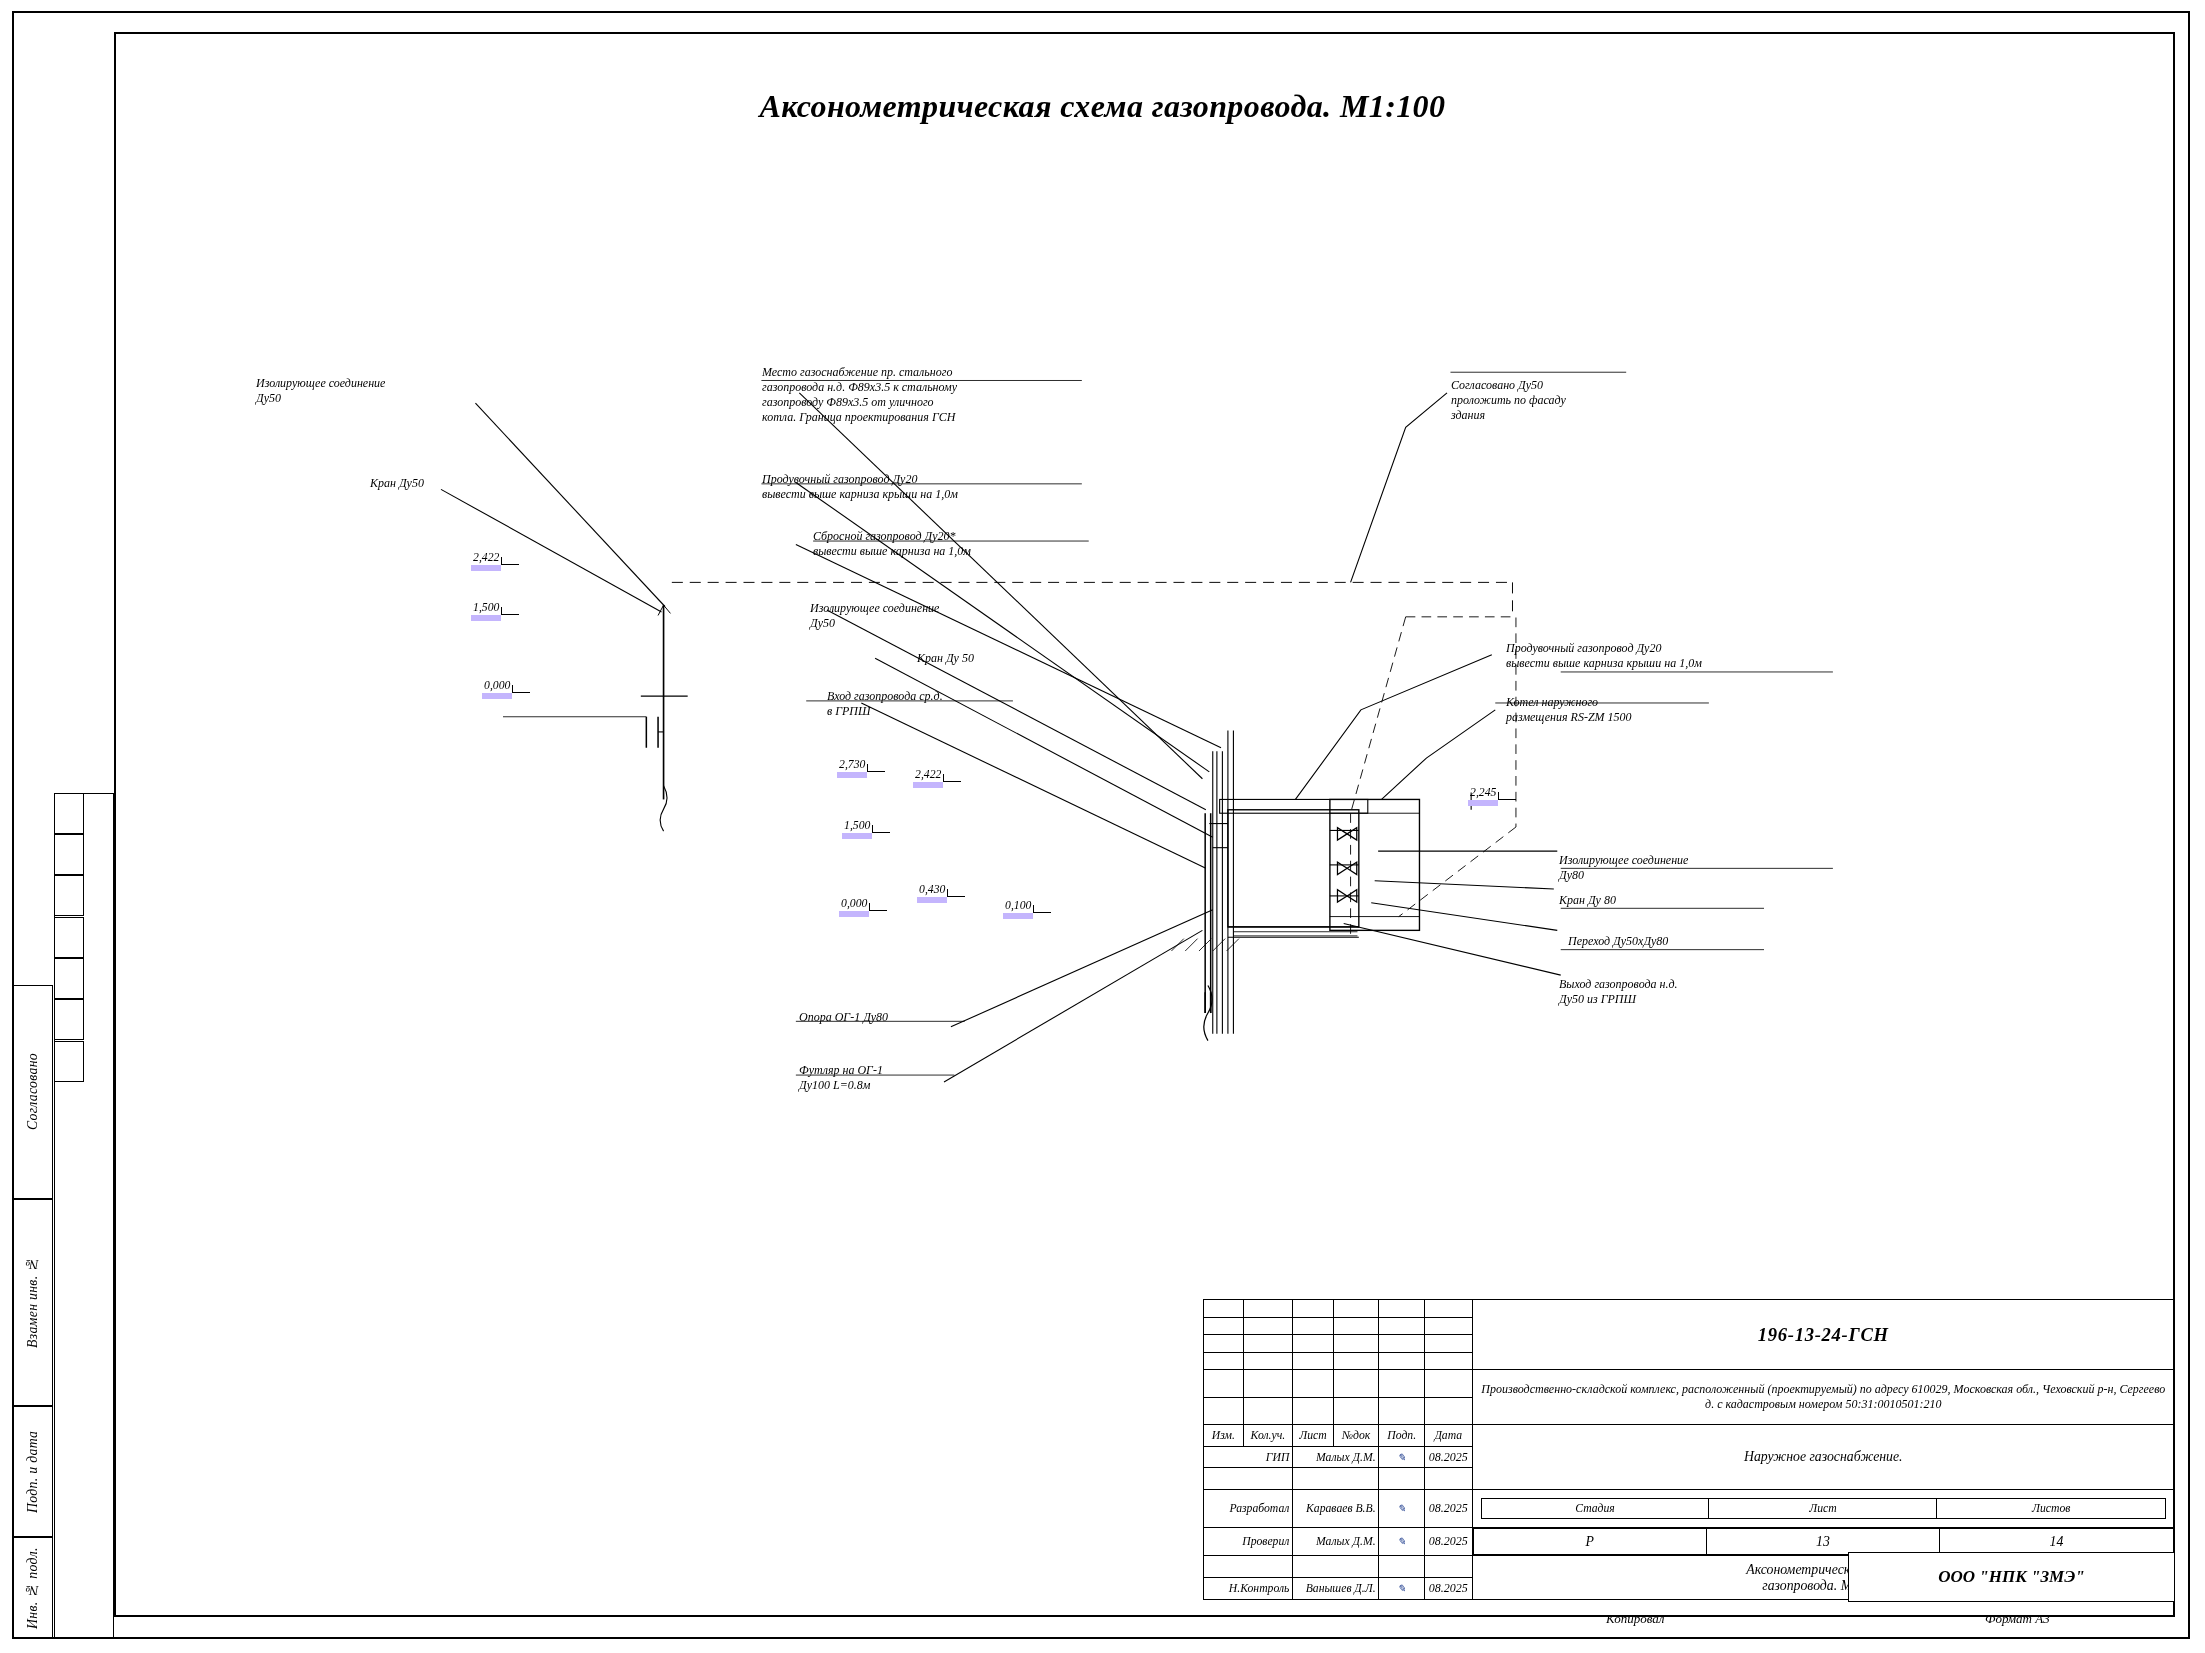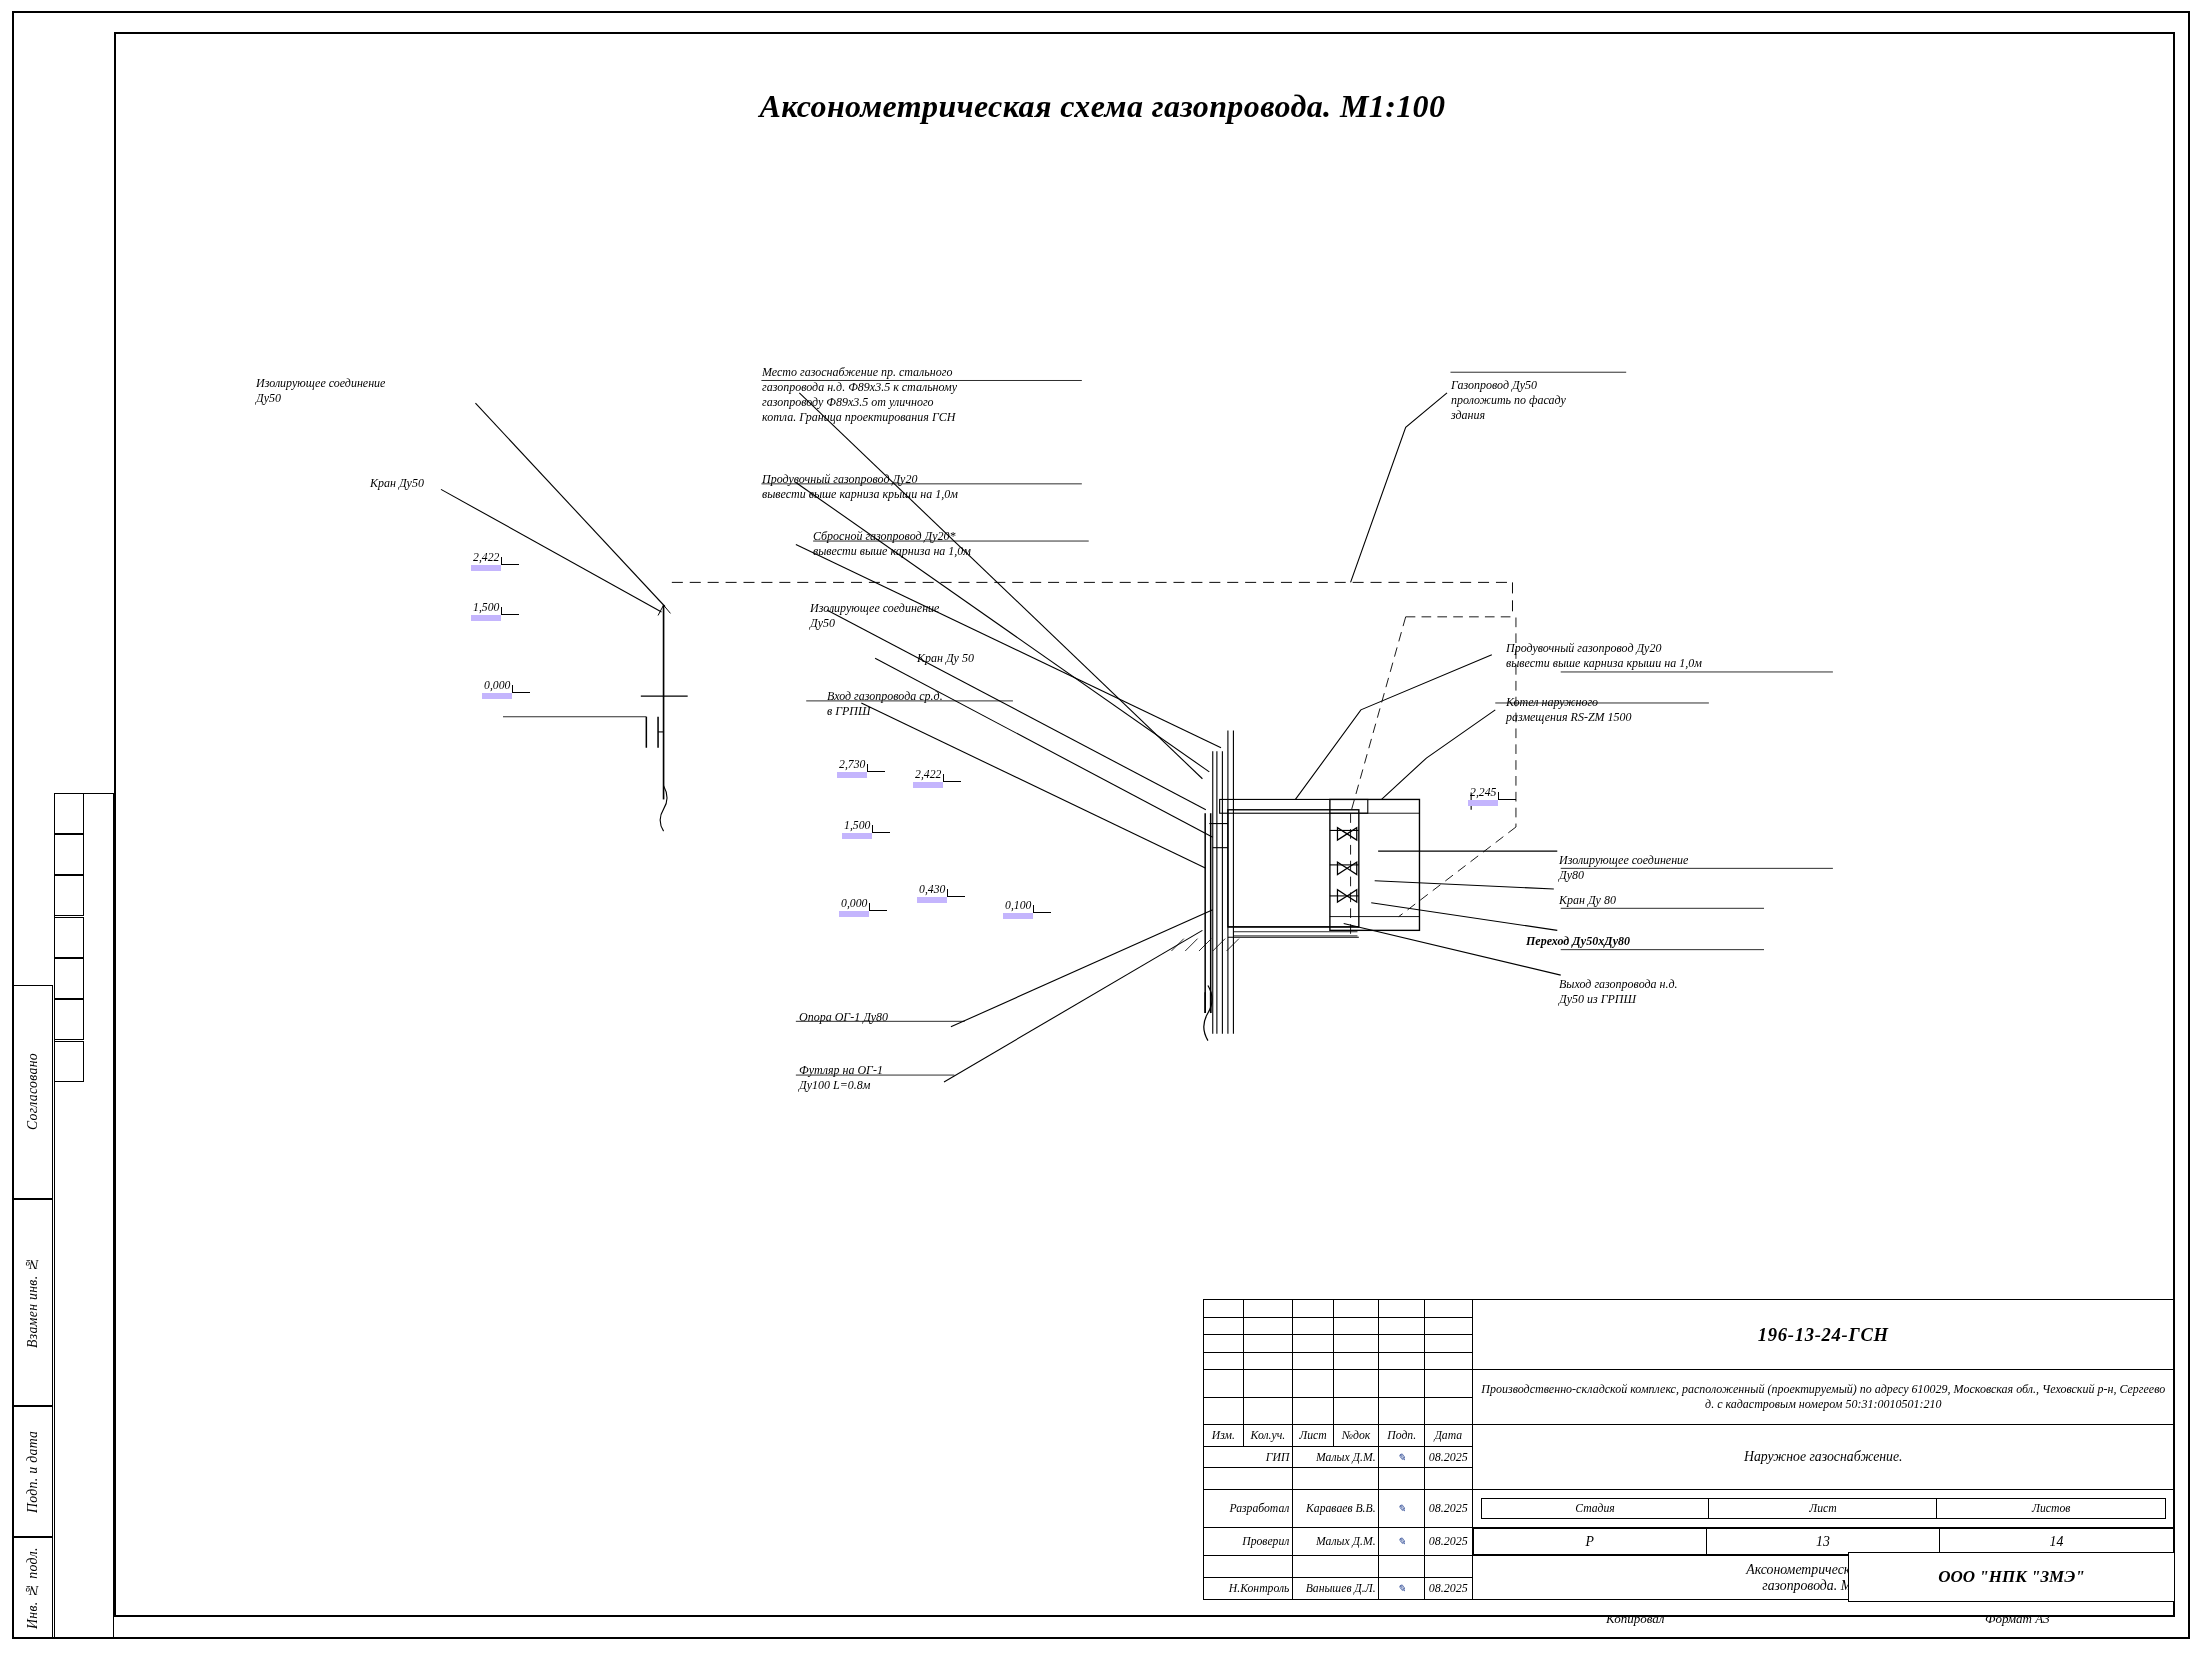--- a/index.html
+++ b/index.html
@@ -205,36 +205,36 @@
   <div class="ann" style="left:917px;top:651px;"><span>Кран Ду 50</span></div>
 
   <div class="ann" style="left:827px;top:689px;"><span>Вход газопровода ср.д.</span>
 <span>в ГРПШ</span></div>
 
   <div class="ann" style="left:799px;top:1010px;"><span>Опора ОГ-1 Ду80</span></div>
 
   <div class="ann" style="left:799px;top:1063px;"><span>Футляр на ОГ-1</span>
 <span>Ду100 L=0.8м</span></div>
 
-  <div class="ann" style="left:1451px;top:378px;"><span>Газопровод Ду50</span>
+  <div class="ann" style="left:1451px;top:378px;"><span>Согласовано Ду50</span>
 <span>проложить по фасаду</span>
 <span>здания</span></div>
 
   <div class="ann" style="left:1506px;top:641px;"><span>Продувочный газопровод Ду20</span>
 <span>вывести выше карниза крыши на 1,0м</span></div>
 
   <div class="ann" style="left:1506px;top:695px;"><span>Котел наружного</span>
 <span>размещения RS-ZM 1500</span></div>
 
   <div class="ann" style="left:1559px;top:853px;"><span>Изолирующее соединение</span>
 <span>Ду80</span></div>
 
   <div class="ann" style="left:1559px;top:893px;"><span>Кран Ду 80</span></div>
 
-  <div class="ann" style="left:1526px;top:934px;font-weight:bold;"><span>Переход Ду50хДу80</span></div>
+  <div class="ann" style="left:1568px;top:934px;"><span>Переход Ду50хДу80</span></div>
 
   <div class="ann" style="left:1559px;top:977px;"><span>Выход газопровода н.д.</span>
 <span>Ду50 из ГРПШ</span></div>
 
   <div class="elev" style="left:471px;top:551px;"><span class="num"><span>2,422</span><span class="tick"></span></span></div>
   <div class="elev" style="left:471px;top:601px;"><span class="num"><span>1,500</span><span class="tick"></span></span></div>
   <div class="elev" style="left:482px;top:679px;"><span class="num"><span>0,000</span><span class="tick"></span></span></div>
 
   <div class="elev" style="left:837px;top:758px;"><span class="num"><span>2,730</span><span class="tick"></span></span></div>
   <div class="elev" style="left:913px;top:768px;"><span class="num"><span>2,422</span><span class="tick"></span></span></div>

